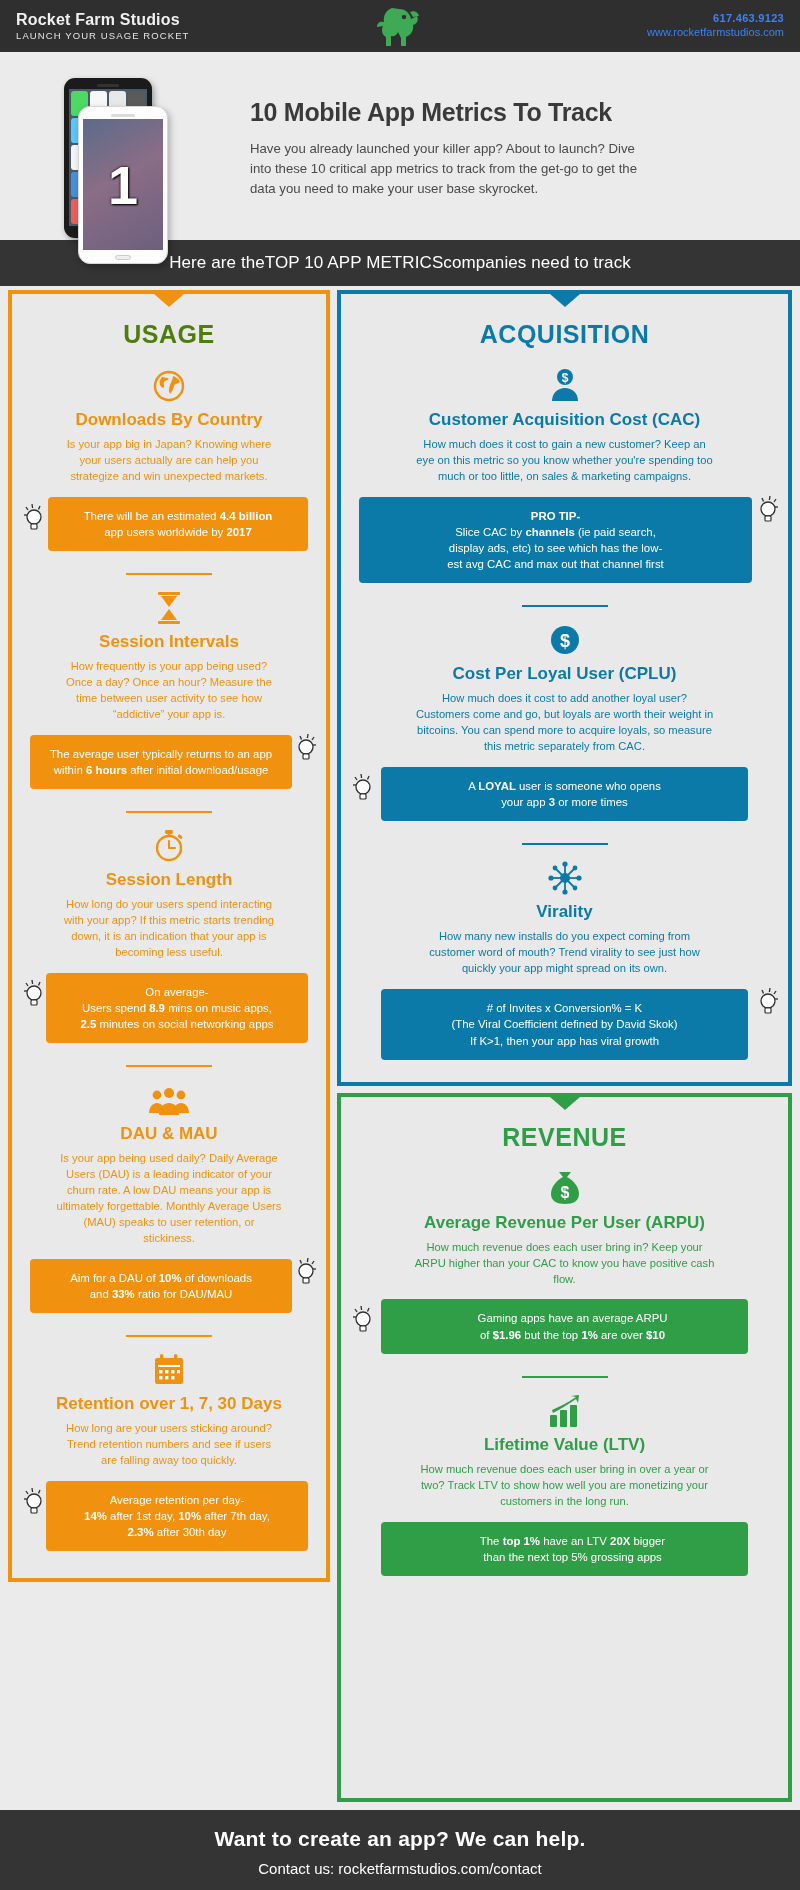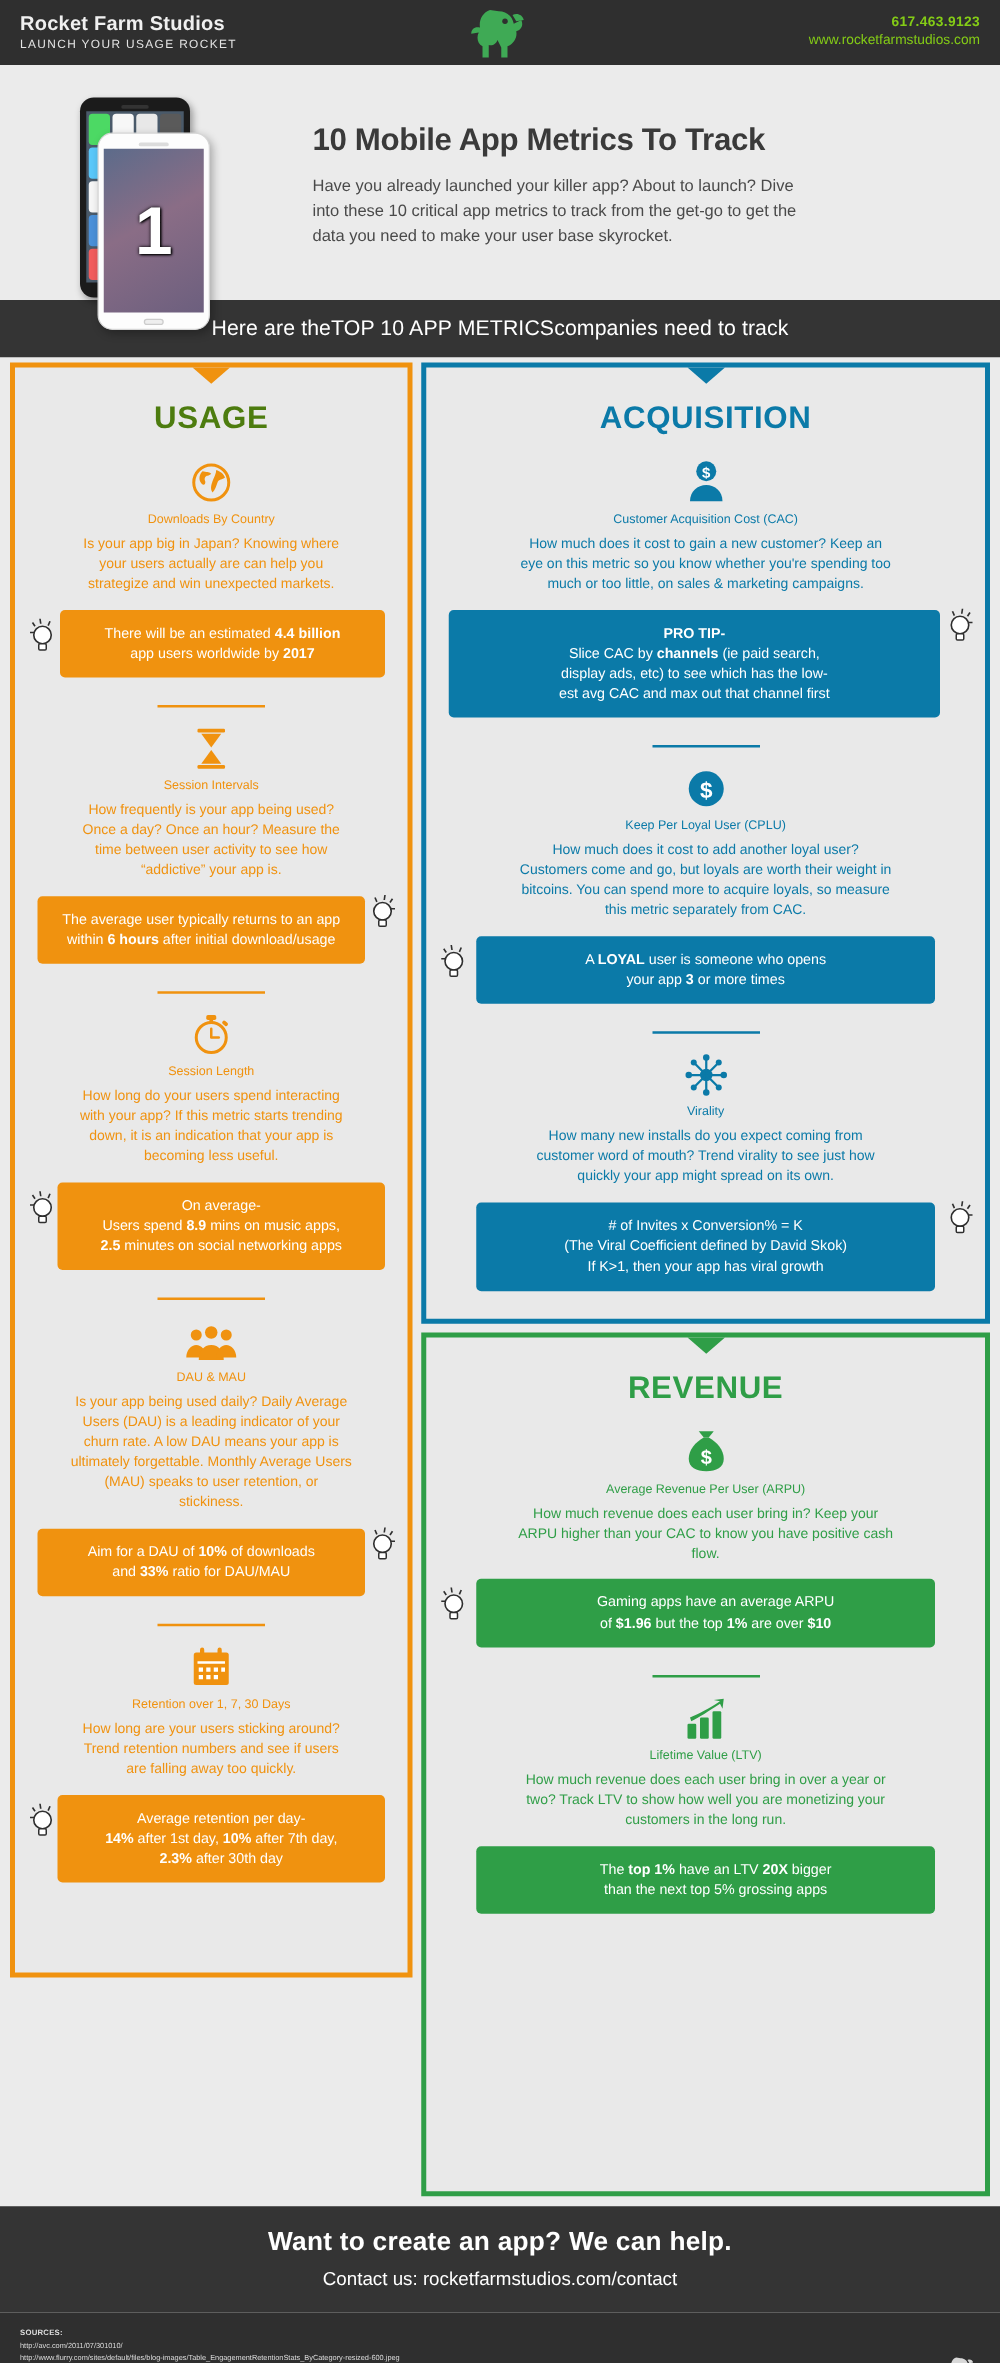--- a/index.html
+++ b/index.html
@@ -21,21 +21,21 @@
     position: relative;
   }
   .brand-left { color: #f0f0f0; }
   .brand-name { font-size: 16px; font-weight: bold; letter-spacing: .2px; line-height: 1.1; }
   .brand-tag { font-size: 9.5px; letter-spacing: 1.1px; margin-top: 2px; color: #e4e4e4; }
   .logo-mark {
     position: absolute; left: 50%; transform: translateX(-50%);
     top: 4px;
   }
   .brand-right {
-    margin-left: auto; text-align: right; color: #84cc16; line-height: 1.25;
+    margin-left: auto; text-align: right; color: #3b82f6; line-height: 1.25;
   }
   .phone-num { font-size: 11px; font-weight: bold; letter-spacing: .3px; }
   .site-url { font-size: 11px; }
 
   
   .hero {
     background: #ebebeb;
     padding: 18px 16px 14px 16px;
     display: flex;
     min-height: 188px;
@@ -114,21 +114,21 @@
   .notch.g { border-top: 13px solid #2f9e47; }
 
   .col-title { text-align:center; font-size: 25px; font-weight: bold; letter-spacing:.5px; margin: 10px 0 4px; }
   .col-title.o { color:#4d7c0f; }
   .col-title.b { color:#0b7aa8; }
   .col-title.g { color:#2f9e47; }
 
   
   .metric { text-align:center; padding: 8px 4px 0; position: relative; }
   .m-icon { height: 42px; display:flex; align-items:flex-end; justify-content:center; margin-bottom: 7px; }
-  .m-name { font-size: 10px; font-weight: normal; margin-bottom: 7px; }
+  .m-name { font-size: 17px; font-weight: bold; margin-bottom: 7px; }
   .m-desc { font-size: 11.2px; line-height: 1.42; margin: 0 auto; }
   .o .m-name, .metric.o .m-name { color:#f0920f; }
   .metric.o .m-desc { color:#f0920f; }
   .metric.b .m-name, .metric.b .m-desc { color:#0b7aa8; }
   .metric.g .m-name, .metric.g .m-desc { color:#2f9e47; }
 
   .divider { width: 86px; height: 2px; margin: 22px auto 0; }
   .divider.o { background:#f0920f; }
   .divider.b { background:#0b7aa8; }
   .divider.g { background:#2f9e47; }
@@ -464,21 +464,21 @@
           <div class="divider b"></div>
         </div>
 
         <div class="metric b">
           <div class="m-icon">
             <svg width="34" height="34" viewBox="0 0 34 34">
                 <circle cx="17" cy="17" r="14" fill="#0b7aa8"></circle>
                 <text x="17" y="24" font-size="18" font-weight="bold" fill="#fff" text-anchor="middle" font-family="Liberation Sans, sans-serif">$</text>
               </svg>
           </div>
-          <div class="m-name">Keep Per Loyal User (CPLU)</div>
+          <div class="m-name">Cost Per Loyal User (CPLU)</div>
           <div class="m-desc" style="max-width:300px">How much does it cost to add another loyal user? Customers come and go, but loyals are worth their weight in bitcoins. You can spend more to acquire loyals, so measure this metric separately from CAC.</div>
           <div class="callout-wrap">
             <span class="bulb left">
               <svg width="30" height="34" viewBox="0 0 30 34">
                   <g stroke="#2f2f2f" stroke-width="1.3" fill="none">
                     <line x1="4" y1="6" x2="6" y2="9"></line>
                     <line x1="10" y1="3" x2="10.6" y2="7"></line>
                     <line x1="18" y1="5" x2="16.5" y2="8.5"></line>
                     <line x1="2" y1="14" x2="6" y2="14"></line>
                   </g>

